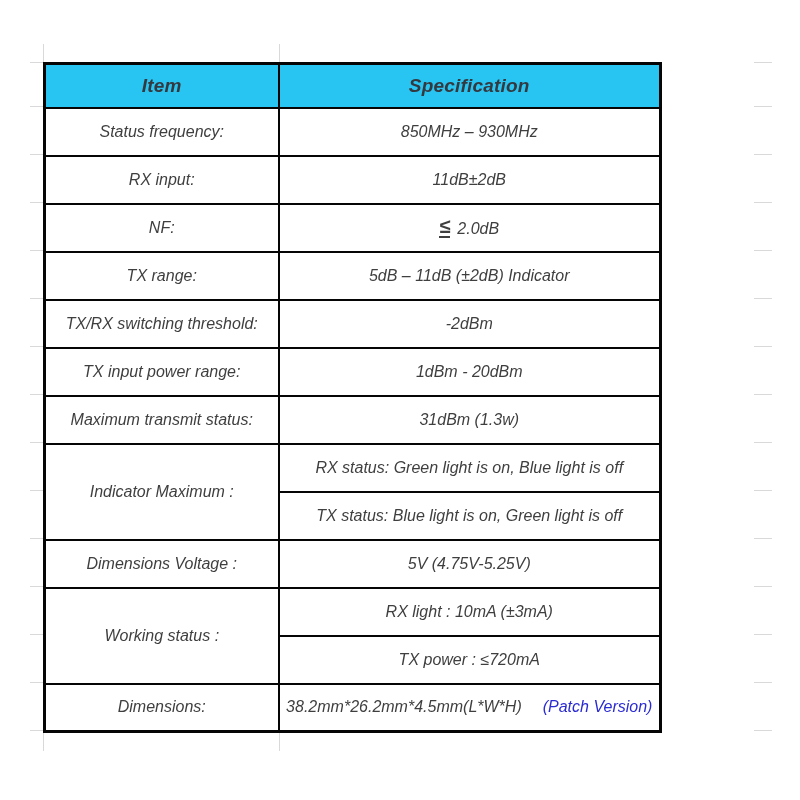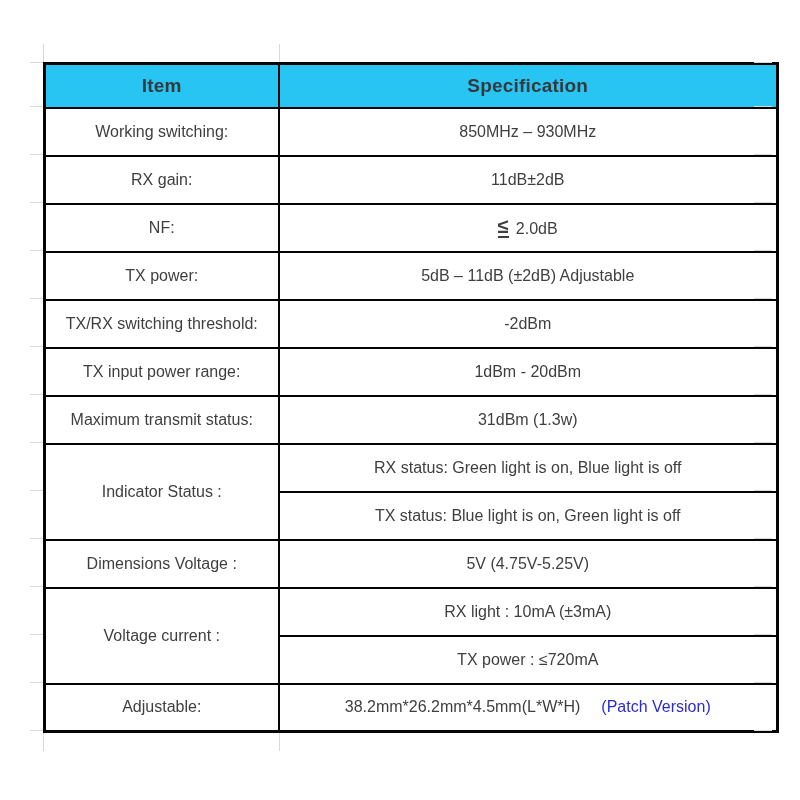--- a/index.html
+++ b/index.html
@@ -3,23 +3,24 @@
 <meta charset="utf-8">
 <style>
   html,body{margin:0;padding:0;}
   body{
     width:800px;height:800px;background:#ffffff;
     font-family:"Liberation Sans","DejaVu Sans",sans-serif;
     color:#3f3f3f;
   }
   #sheet{position:relative;width:800px;height:800px;background:#ffffff;overflow:hidden;}
   table{
-    position:absolute;left:43px;top:62px;width:736px;
+    position:absolute;left:43px;top:62px;width:619px;
     border-collapse:collapse;table-layout:fixed;
     border:3px solid #050505;
+    font-style:italic;
   }
   th,td{
     border:2px solid #050505;
     text-align:center;vertical-align:middle;
     color:#3f3f3f;font-size:16px;
     padding:0 6px;overflow:hidden;
   }
   thead tr{height:44px;}
   tbody tr{height:48px;}
   thead th{
@@ -46,69 +47,69 @@
       <col>
     </colgroup>
     <thead>
       <tr>
         <th>Item</th>
         <th>Specification</th>
       </tr>
     </thead>
     <tbody>
       <tr>
-        <td>Working switching:</td>
+        <td>Status frequency:</td>
         <td>850MHz – 930MHz</td>
       </tr>
       <tr>
-        <td>RX gain:</td>
+        <td>RX input:</td>
         <td>11dB±2dB</td>
       </tr>
       <tr>
         <td>NF:</td>
         <td>
           <span class="lte">≤</span><span>2.0dB</span>
         </td>
       </tr>
       <tr>
-        <td>TX power:</td>
-        <td>5dB – 11dB (±2dB) Adjustable</td>
+        <td>TX range:</td>
+        <td>5dB – 11dB (±2dB) Indicator</td>
       </tr>
       <tr>
         <td>TX/RX switching threshold:</td>
         <td>-2dBm</td>
       </tr>
       <tr>
         <td>TX input power range:</td>
         <td>1dBm - 20dBm</td>
       </tr>
       <tr>
         <td>Maximum transmit status:</td>
         <td>31dBm (1.3w)</td>
       </tr>
       <tr>
-        <td rowspan="2">Indicator Status :</td>
+        <td rowspan="2">Indicator Maximum :</td>
         <td>RX status: Green light is on, Blue light is off</td>
       </tr>
       <tr>
         <td>TX status: Blue light is on, Green light is off</td>
       </tr>
       <tr>
         <td>Dimensions Voltage :</td>
         <td>5V (4.75V-5.25V)</td>
       </tr>
       <tr>
-        <td rowspan="2">Voltage current :</td>
+        <td rowspan="2">Working status :</td>
         <td>RX light : 10mA (±3mA)</td>
       </tr>
       <tr>
         <td>TX power : ≤720mA</td>
       </tr>
       <tr>
-        <td>Adjustable:</td>
+        <td>Dimensions:</td>
         <td>
           <span>38.2mm*26.2mm*4.5mm(L*W*H)</span><span class="blue">(Patch Version)</span>
         </td>
       </tr>
     </tbody>
   </table>
 <div class="tick" style="left: 43px; top: 44px; width: 1px; height: 18px;"></div>
     <div class="tick" style="left: 279px; top: 44px; width: 1px; height: 18px;"></div>
     <div class="tick" style="left: 43px; top: 733px; width: 1px; height: 18px;"></div>
     <div class="tick" style="left: 279px; top: 733px; width: 1px; height: 18px;"></div>

